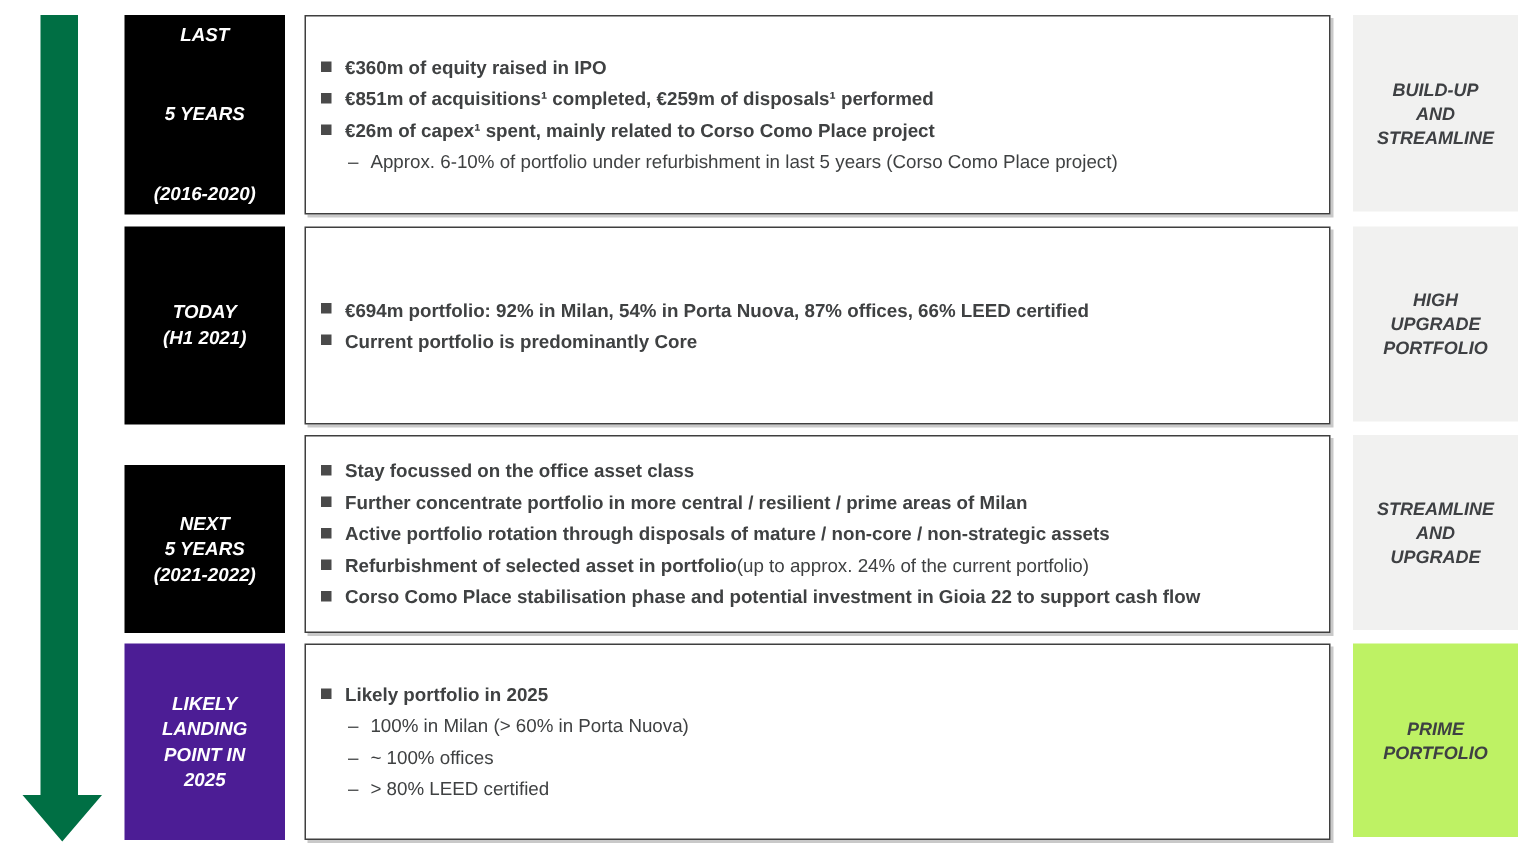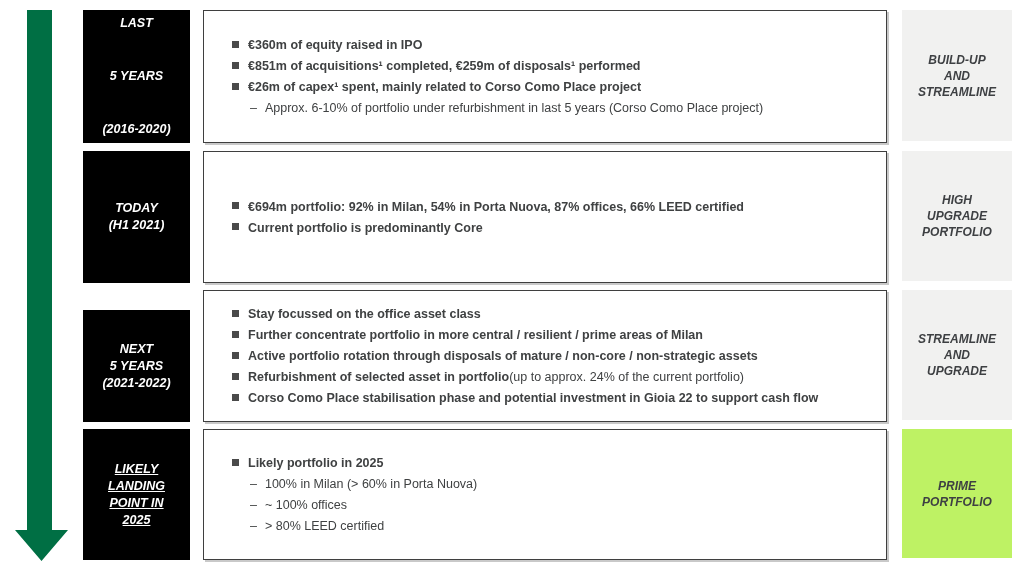--- a/index.html
+++ b/index.html
@@ -21,21 +21,21 @@
     background:#000000; color:#ffffff;
     display:flex; flex-direction:column; align-items:center; justify-content:center;
     font-style:italic; font-weight:bold; font-size:12.5px; line-height:17px;
     text-align:center;
   }
   .content-box {
     position:absolute; left:203px; top:0; bottom:0; width:684px;
     background:#ffffff; border:1.5px solid #3f3f3f;
     box-shadow:2px 2px 0 #c9c9c9;
     display:flex; flex-direction:column; justify-content:center;
-    box-sizing:border-box; padding:4px 28px;
+    box-sizing:border-box; padding:4px 10px;
   }
   .tag-box {
     position:absolute; left:902px; top:0; bottom:2px; width:110px;
     background:#f1f1f0; color:#3e4043;
     display:flex; flex-direction:column; align-items:center; justify-content:center;
     font-style:italic; font-weight:bold; font-size:12px; line-height:16px;
     text-align:center;
   }
   ul.bullets { list-style:none; margin:0; padding:0; }
   ul.bullets li {
@@ -150,21 +150,21 @@
         </ul>
     </div>
     <div class="tag-box" style="background: rgb(241, 241, 240);">
         <div>STREAMLINE</div>
         <div>AND</div>
         <div>UPGRADE</div>
       </div>
   </div>
 
   <div class="row row4">
-    <div class="period-box" style="background: #000000; color: rgb(255, 255, 255); text-decoration: underline;">
+    <div class="period-box" style="background: #4c1d95; color: rgb(255, 255, 255);">
         <div>LIKELY</div>
         <div>LANDING</div>
         <div>POINT IN</div>
         <div>2025</div>
       </div>
     <div class="content-box">
       <ul class="bullets">
           <li class="bullet">
             <span class="marker"></span>
             <span class="bold-text">Likely portfolio in 2025</span>

